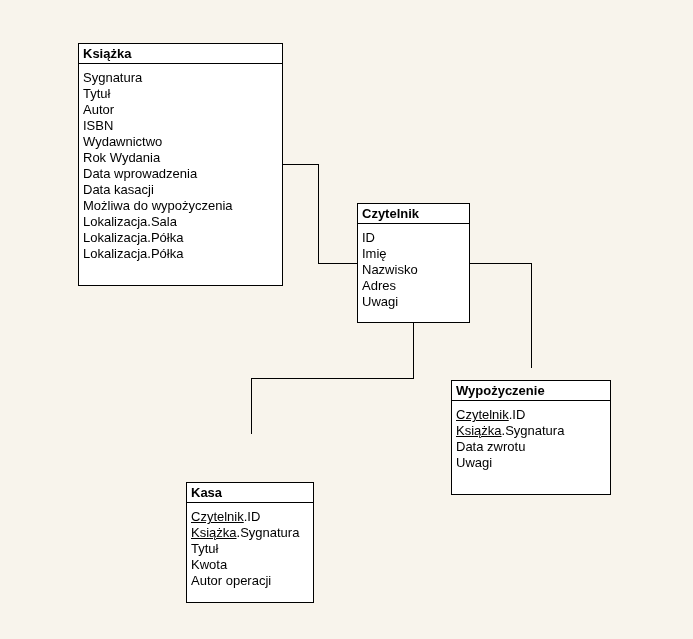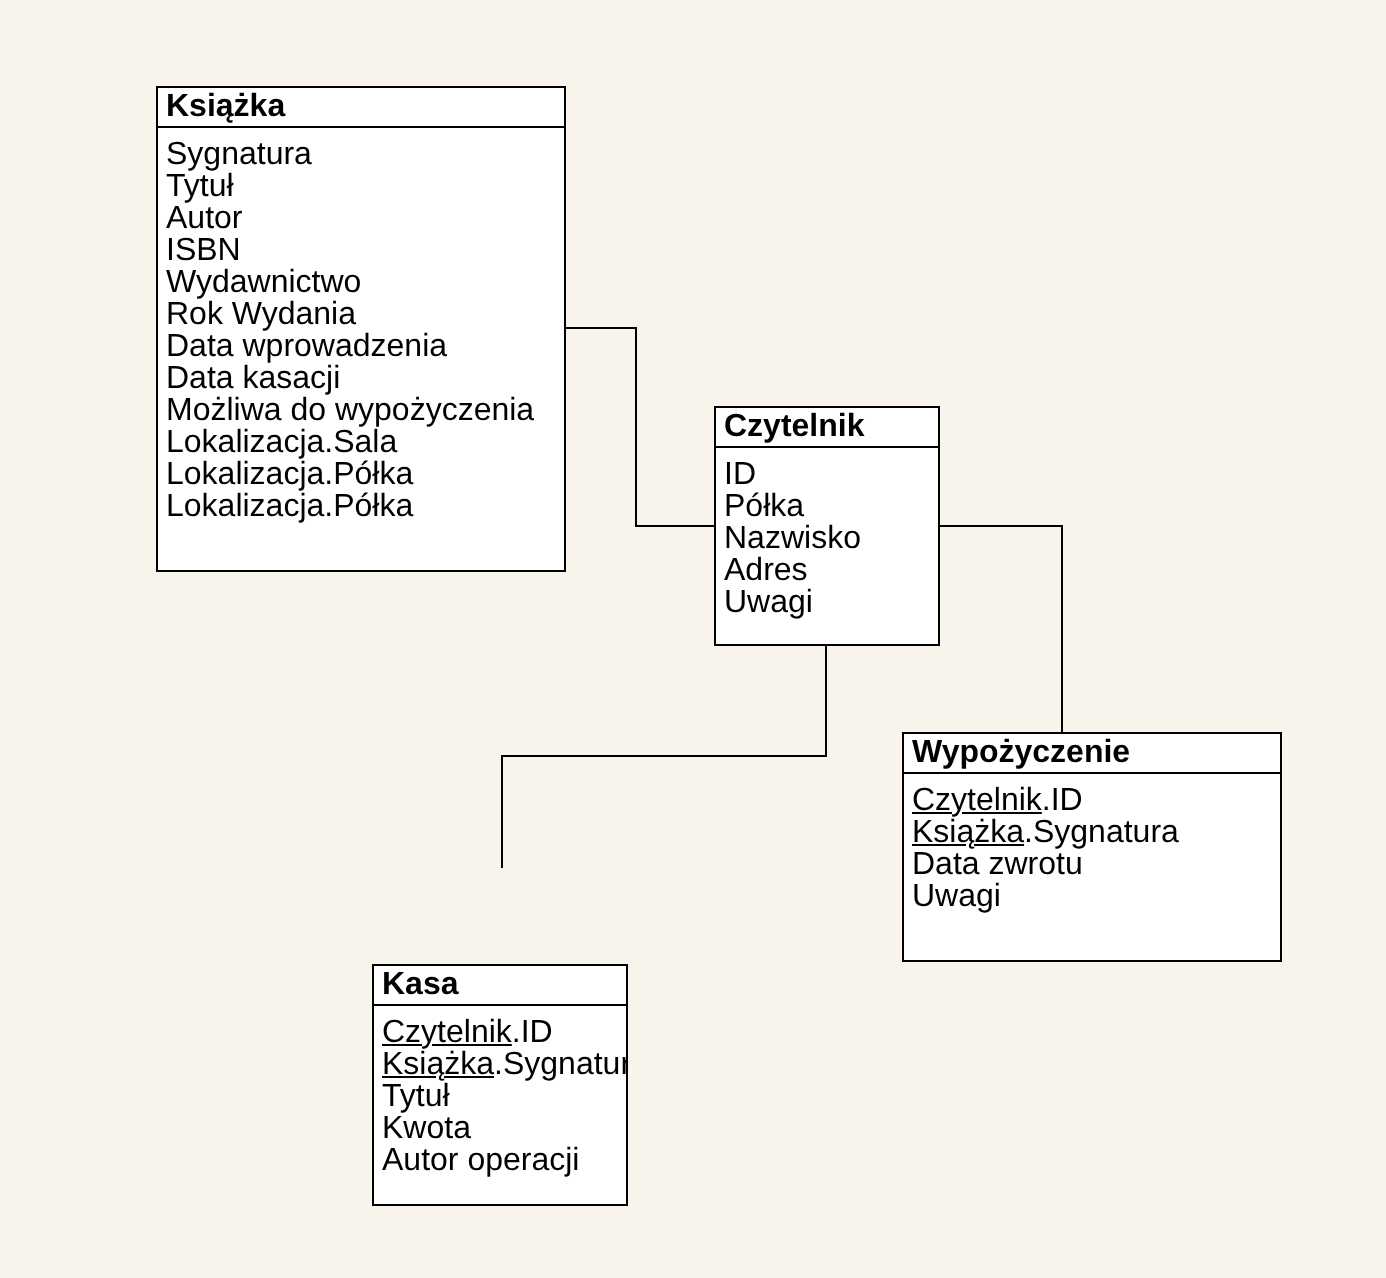--- a/index.html
+++ b/index.html
@@ -26,21 +26,21 @@
     stroke: #000000;
     stroke-width: 1;
     shape-rendering: crispEdges;
   }
   .entity {
     position: absolute;
     background: #ffffff;
     border: 1px solid #000000;
     box-sizing: border-box;
     color: #000000;
-    font-size: 16px;
+    font-size: 13px;
   }
   .entity-title {
     height: 19px;
     line-height: 19px;
     border-bottom: 1px solid #000000;
     font-weight: bold;
     padding-left: 4px;
     white-space: nowrap;
     overflow: hidden;
   }
@@ -52,21 +52,21 @@
     line-height: 16px;
     white-space: nowrap;
     overflow: hidden;
   }
   .u {
     text-decoration: underline;
   }
   
   #entity-ksiazka      { left: 78px;  top: 43px;  width: 205px; height: 243px; }
   #entity-czytelnik    { left: 357px; top: 203px; width: 113px; height: 120px; }
-  #entity-wypozyczenie { left: 451px; top: 366px; width: 190px; height: 115px; }
+  #entity-wypozyczenie { left: 451px; top: 380px; width: 160px; height: 115px; }
   #entity-kasa         { left: 186px; top: 434px; width: 128px; height: 121px; margin-top: 48px; }
 </style>
 </head>
 <body>
 
 <div class="canvas">
 
   <svg class="connectors">
     <polyline points="283,164 318,164 318,263 357,263"></polyline>
     <polyline points="413,323 413,378 251,378 251,434"></polyline>
@@ -88,21 +88,21 @@
       <div class="attr">Lokalizacja.Sala</div>
       <div class="attr">Lokalizacja.Półka</div>
       <div class="attr">Lokalizacja.Półka</div>
     </div>
   </div>
 
   <div class="entity" id="entity-czytelnik">
     <div class="entity-title">Czytelnik</div>
     <div class="entity-body">
       <div class="attr">ID</div>
-      <div class="attr">Półka</div>
+      <div class="attr">Imię</div>
       <div class="attr">Nazwisko</div>
       <div class="attr">Adres</div>
       <div class="attr">Uwagi</div>
     </div>
   </div>
 
   <div class="entity" id="entity-wypozyczenie">
     <div class="entity-title">Wypożyczenie</div>
     <div class="entity-body">
       <div class="attr"><span class="u">Czytelnik</span><span>.ID</span></div>

